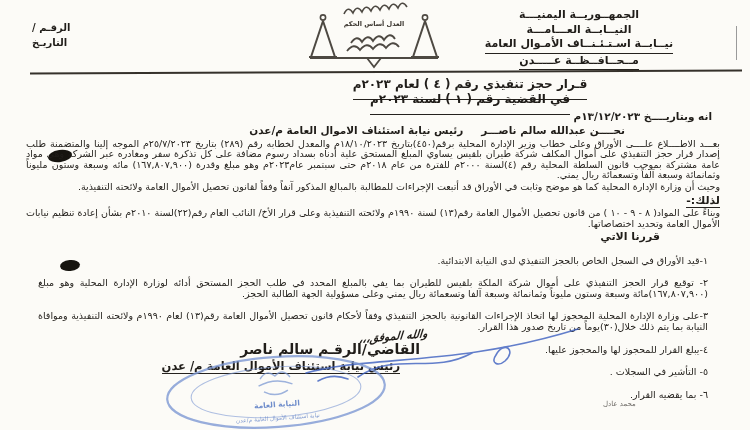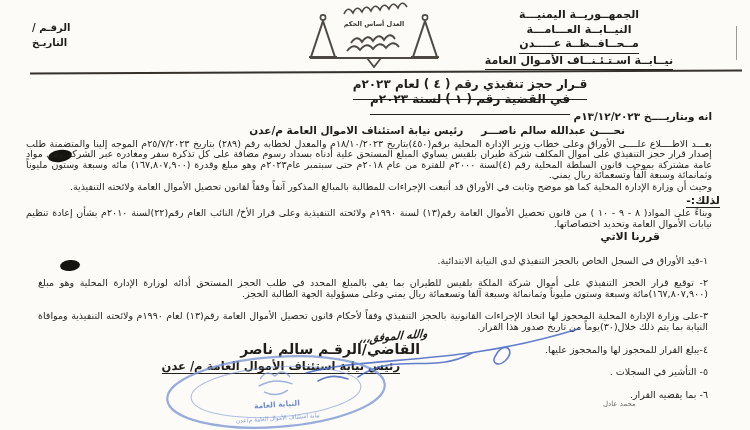--- a/index.html
+++ b/index.html
@@ -24,21 +24,21 @@
   .header-divider{position:absolute;top:71px;left:30px;right:8px;
     border-top:2.6px solid #35312b;transform:rotate(-.25deg);}
   .scan-line{position:absolute;right:13px;top:26px;width:1.5px;height:34px;background:#9a9a9a;}
   
   .main{position:absolute;top:77px;right:30px;left:26px;font-size:9.5px;line-height:1.12;}
   .title-block{width:380px;margin:0 60px 2px auto;text-align:center;}
   .title-line{font-size:12px;font-weight:bold;line-height:1.25;}
   .title-line>span{border-bottom:1.2px solid #25221e;padding-bottom:8px;}
   .date-line{margin:4px 8px 0 0;font-weight:bold;font-size:10.5px;}
   .we-line{display:flex;gap:18px;margin:2px 95px 2px 0;font-weight:bold;font-size:10.5px;white-space:nowrap;}
-  .para{margin:1px 8px 0 0;text-align:justify;text-align-last:right;}
+  .para{margin:1px 0 0 0;text-align:justify;text-align-last:right;}
   .sec-heading{margin:2px 0 0 0;font-weight:bold;font-size:11px;}
   .sec-heading>span{border-bottom:1.2px solid #25221e;margin-left:10px;}
   .center-heading{width:380px;margin:2px 60px 1px auto;text-align:right;font-weight:bold;font-size:11px;}
   .item{margin:12px;text-align:justify;text-align-last:right;}
   
   .blessing{position:absolute;top:330px;right:322px;font-size:11px;font-weight:bold;
     font-style:italic;transform:rotate(-5deg) skewX(-10deg);}
   .judge{position:absolute;top:341px;right:330px;font-size:14px;font-weight:bold;white-space:nowrap;}
   .judge-title{position:absolute;top:359px;right:350px;font-size:11.5px;font-weight:bold;
     white-space:nowrap;border-bottom:1.2px solid #25221e;}
@@ -86,22 +86,22 @@
       <path d="M53,41 q6,-9 11,-1 q6,-9 11,-1 q6,-9 11,-1 q6,-9 11,-1" stroke-width="1.8"></path>
       <path d="M49,49 q7,-9 13,-1 q7,-9 13,-1 q7,-9 13,-1 q7,-9 13,-1" stroke-width="1.8"></path>
       <path d="M69,56 l7,9 l7,-9" stroke-width="1.8"></path>
     </g>
     <text x="76" y="24" font-size="6.5" font-weight="bold" text-anchor="middle" fill="#3b362f">العدل أساس الحكم</text>
   </svg>
 
   <div class="org-block">
     <div><span class="org-line">الجمهــوريــة اليمنيـــة</span></div>
     <div><span class="org-line">النيــابــة العـــامـــة</span></div>
+    <div><span class="org-line u">نيــابــة اسـتـئـنــاف الأمـوال العامة</span></div>
     <div><span class="org-line u">مــحــافــظــة عـــــدن</span></div>
-    <div><span class="org-line u">نيــابــة اسـتـئـنــاف الأمـوال العامة</span></div>
   </div>
 
   <div class="header-divider"></div>
 
   <div class="main">
 
     <div class="title-block">
       <div class="title-line"><span>قـرار حجز تنفيذي رقم ( ٤ ) لعام ٢٠٢٣م</span></div>
       <div class="title-line"><span>في القضية رقم ( ١ ) لسنة ٢٠٢٣م</span></div>
     </div>

